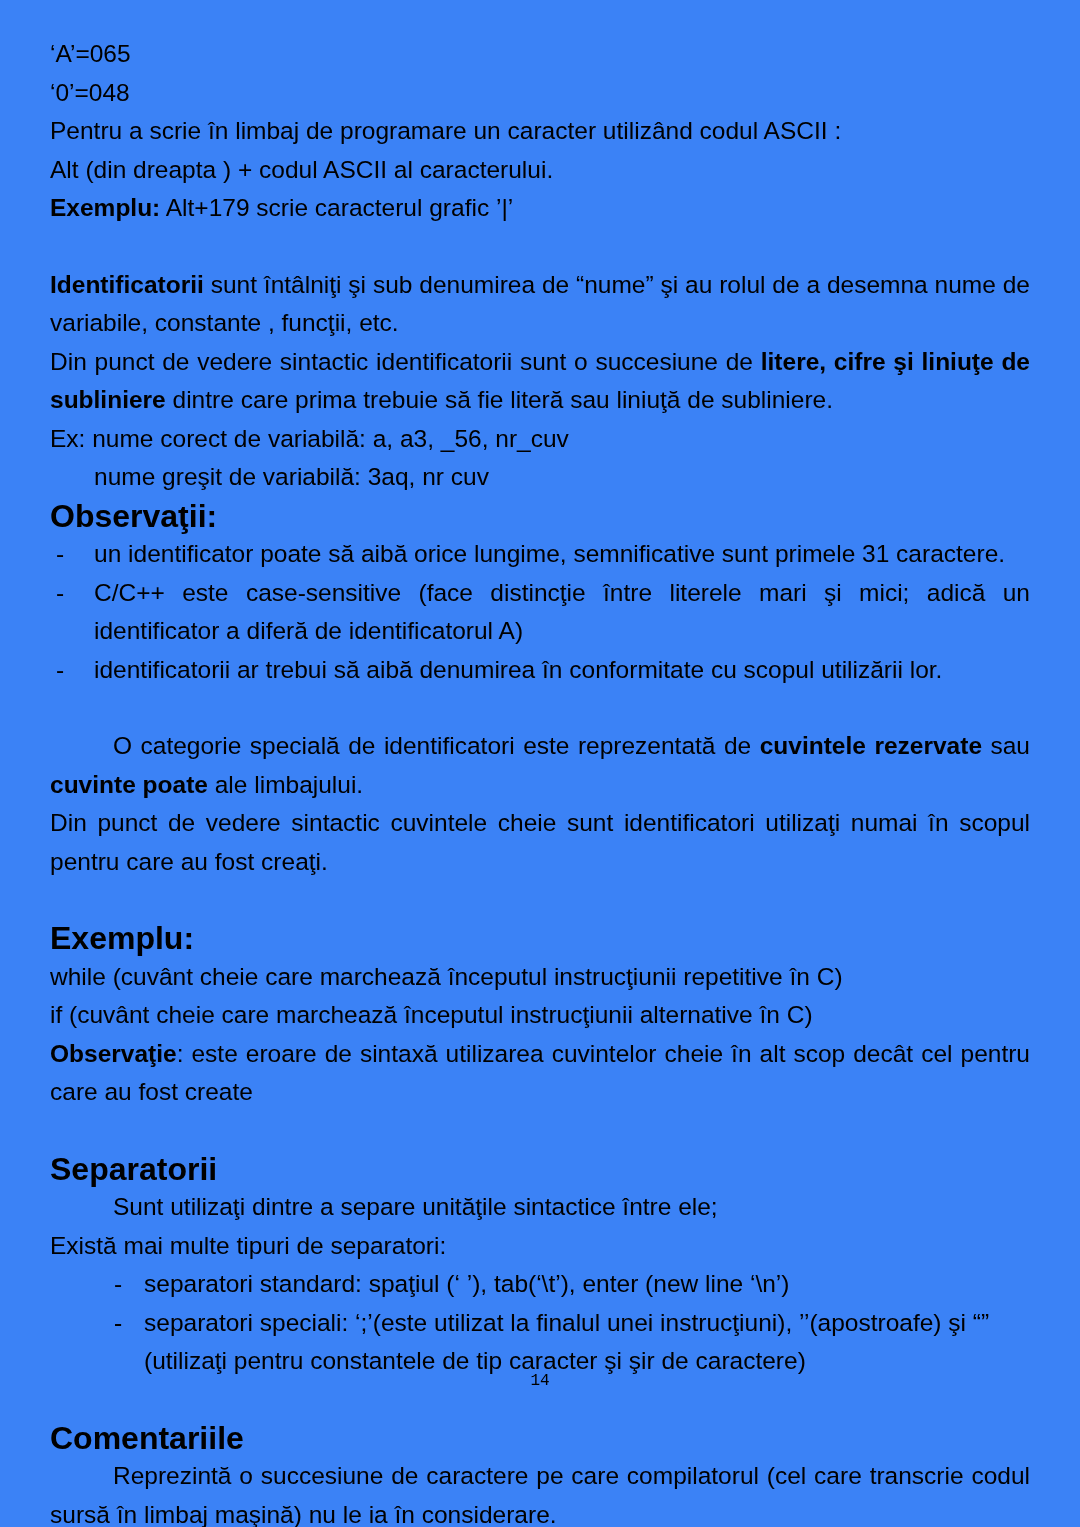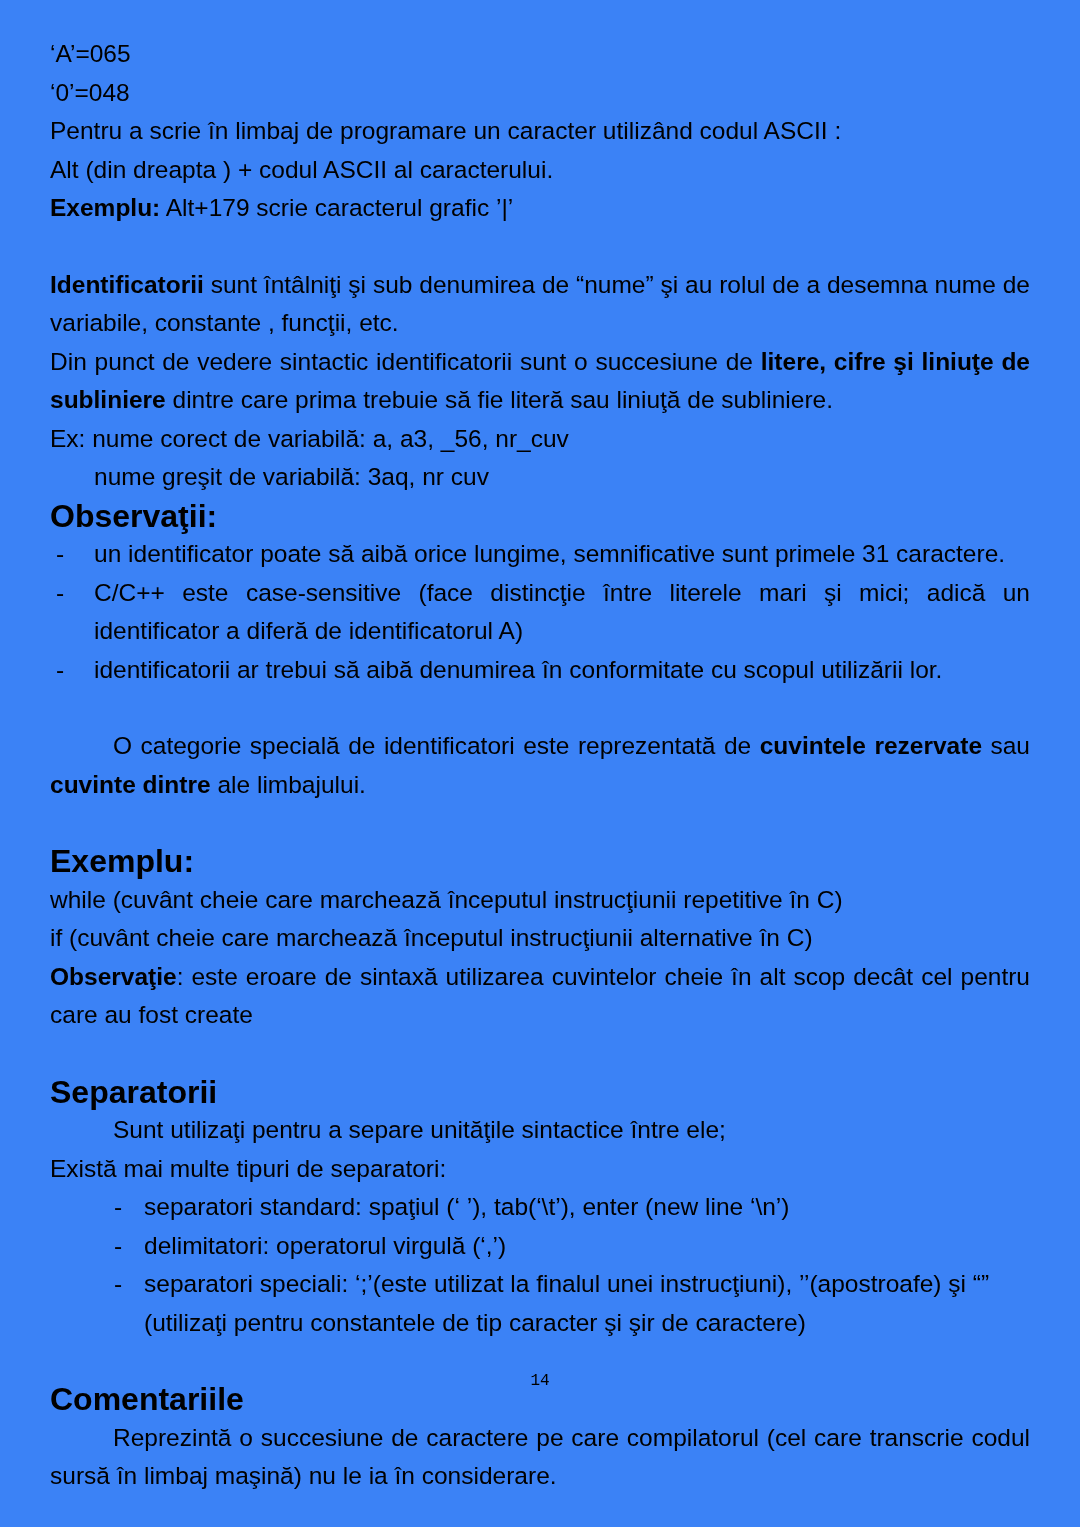--- a/index.html
+++ b/index.html
@@ -108,41 +108,42 @@
     <ul class="dash-list">
       <li><span class="dash">-</span><span>un identificator poate să aibă orice lungime, semnificative sunt primele 31 caractere.</span></li>
       <li><span class="dash">-</span><span>C/C++ este </span><span class="i">case-sensitive</span><span> (face distincţie între literele mari şi mici; adică un identificator </span><span class="i">a</span><span> diferă de identificatorul </span><span class="i">A</span><span>)</span></li>
       <li><span class="dash">-</span><span>identificatorii ar trebui să aibă denumirea în conformitate cu scopul utilizării lor.</span></li>
     </ul>
   </div>
 
   <div class="gap-md"></div>
 
   <div>
-    <p class="just indent-para"><span>O categorie specială de identificatori este reprezentată de </span><span class="b">cuvintele rezervate</span><span> sau </span><span class="b">cuvinte dintre</span><span> ale limbajului.</span></p>
+    <p class="just indent-para"><span>O categorie specială de identificatori este reprezentată de </span><span class="b">cuvintele rezervate</span><span> sau </span><span class="b">cuvinte poate</span><span> ale limbajului.</span></p>
+    <p class="just">Din punct de vedere sintactic cuvintele cheie sunt identificatori utilizaţi numai în scopul pentru care au fost creaţi.</p>
   </div>
 
   <div class="gap-md"></div>
 
   <div>
     <p class="section-head left">Exemplu:</p>
     <p class="left"><span class="i">while</span><span> (cuvânt cheie care marchează începutul instrucţiunii repetitive în C)</span></p>
     <p class="left"><span class="i">if</span><span> (cuvânt cheie care marchează începutul instrucţiunii alternative în C)</span></p>
     <p class="just"><span class="b">Observaţie</span><span>: este eroare de sintaxă utilizarea cuvintelor cheie în alt scop decât cel pentru care au fost create</span></p>
   </div>
 
   <div class="gap-md"></div>
 
   <div>
     <p class="section-head left">Separatorii</p>
-    <p class="left indent-para">Sunt utilizaţi pentru a separe unităţile sintactice între ele;</p>
+    <p class="left indent-para">Sunt utilizaţi dintre a separe unităţile sintactice între ele;</p>
     <p class="left">Există mai multe tipuri de separatori:</p>
     <ul class="dash-list deep">
       <li><span class="dash">-</span><span>separatori standard: spaţiul (‘ ’), tab(‘\t’), enter (new line ‘\n’)</span></li>
-      <li><span class="dash">-</span><span>delimitatori: operatorul virgulă (‘,’)</span></li>
+      <li><span class="dash">-</span></li>
       <li><span class="dash">-</span><span>separatori speciali: ‘;’(este utilizat la finalul unei instrucţiuni), ’’(apostroafe) şi “” (utilizaţi pentru constantele  de tip caracter şi şir de caractere)</span></li>
     </ul>
   </div>
 
   <div class="gap-md"></div>
 
   <div>
     <p class="section-head left">Comentariile</p>
     <p class="just indent-para">Reprezintă o succesiune de caractere pe care compilatorul (cel care transcrie codul sursă în limbaj maşină) nu le ia în considerare.</p>
 

